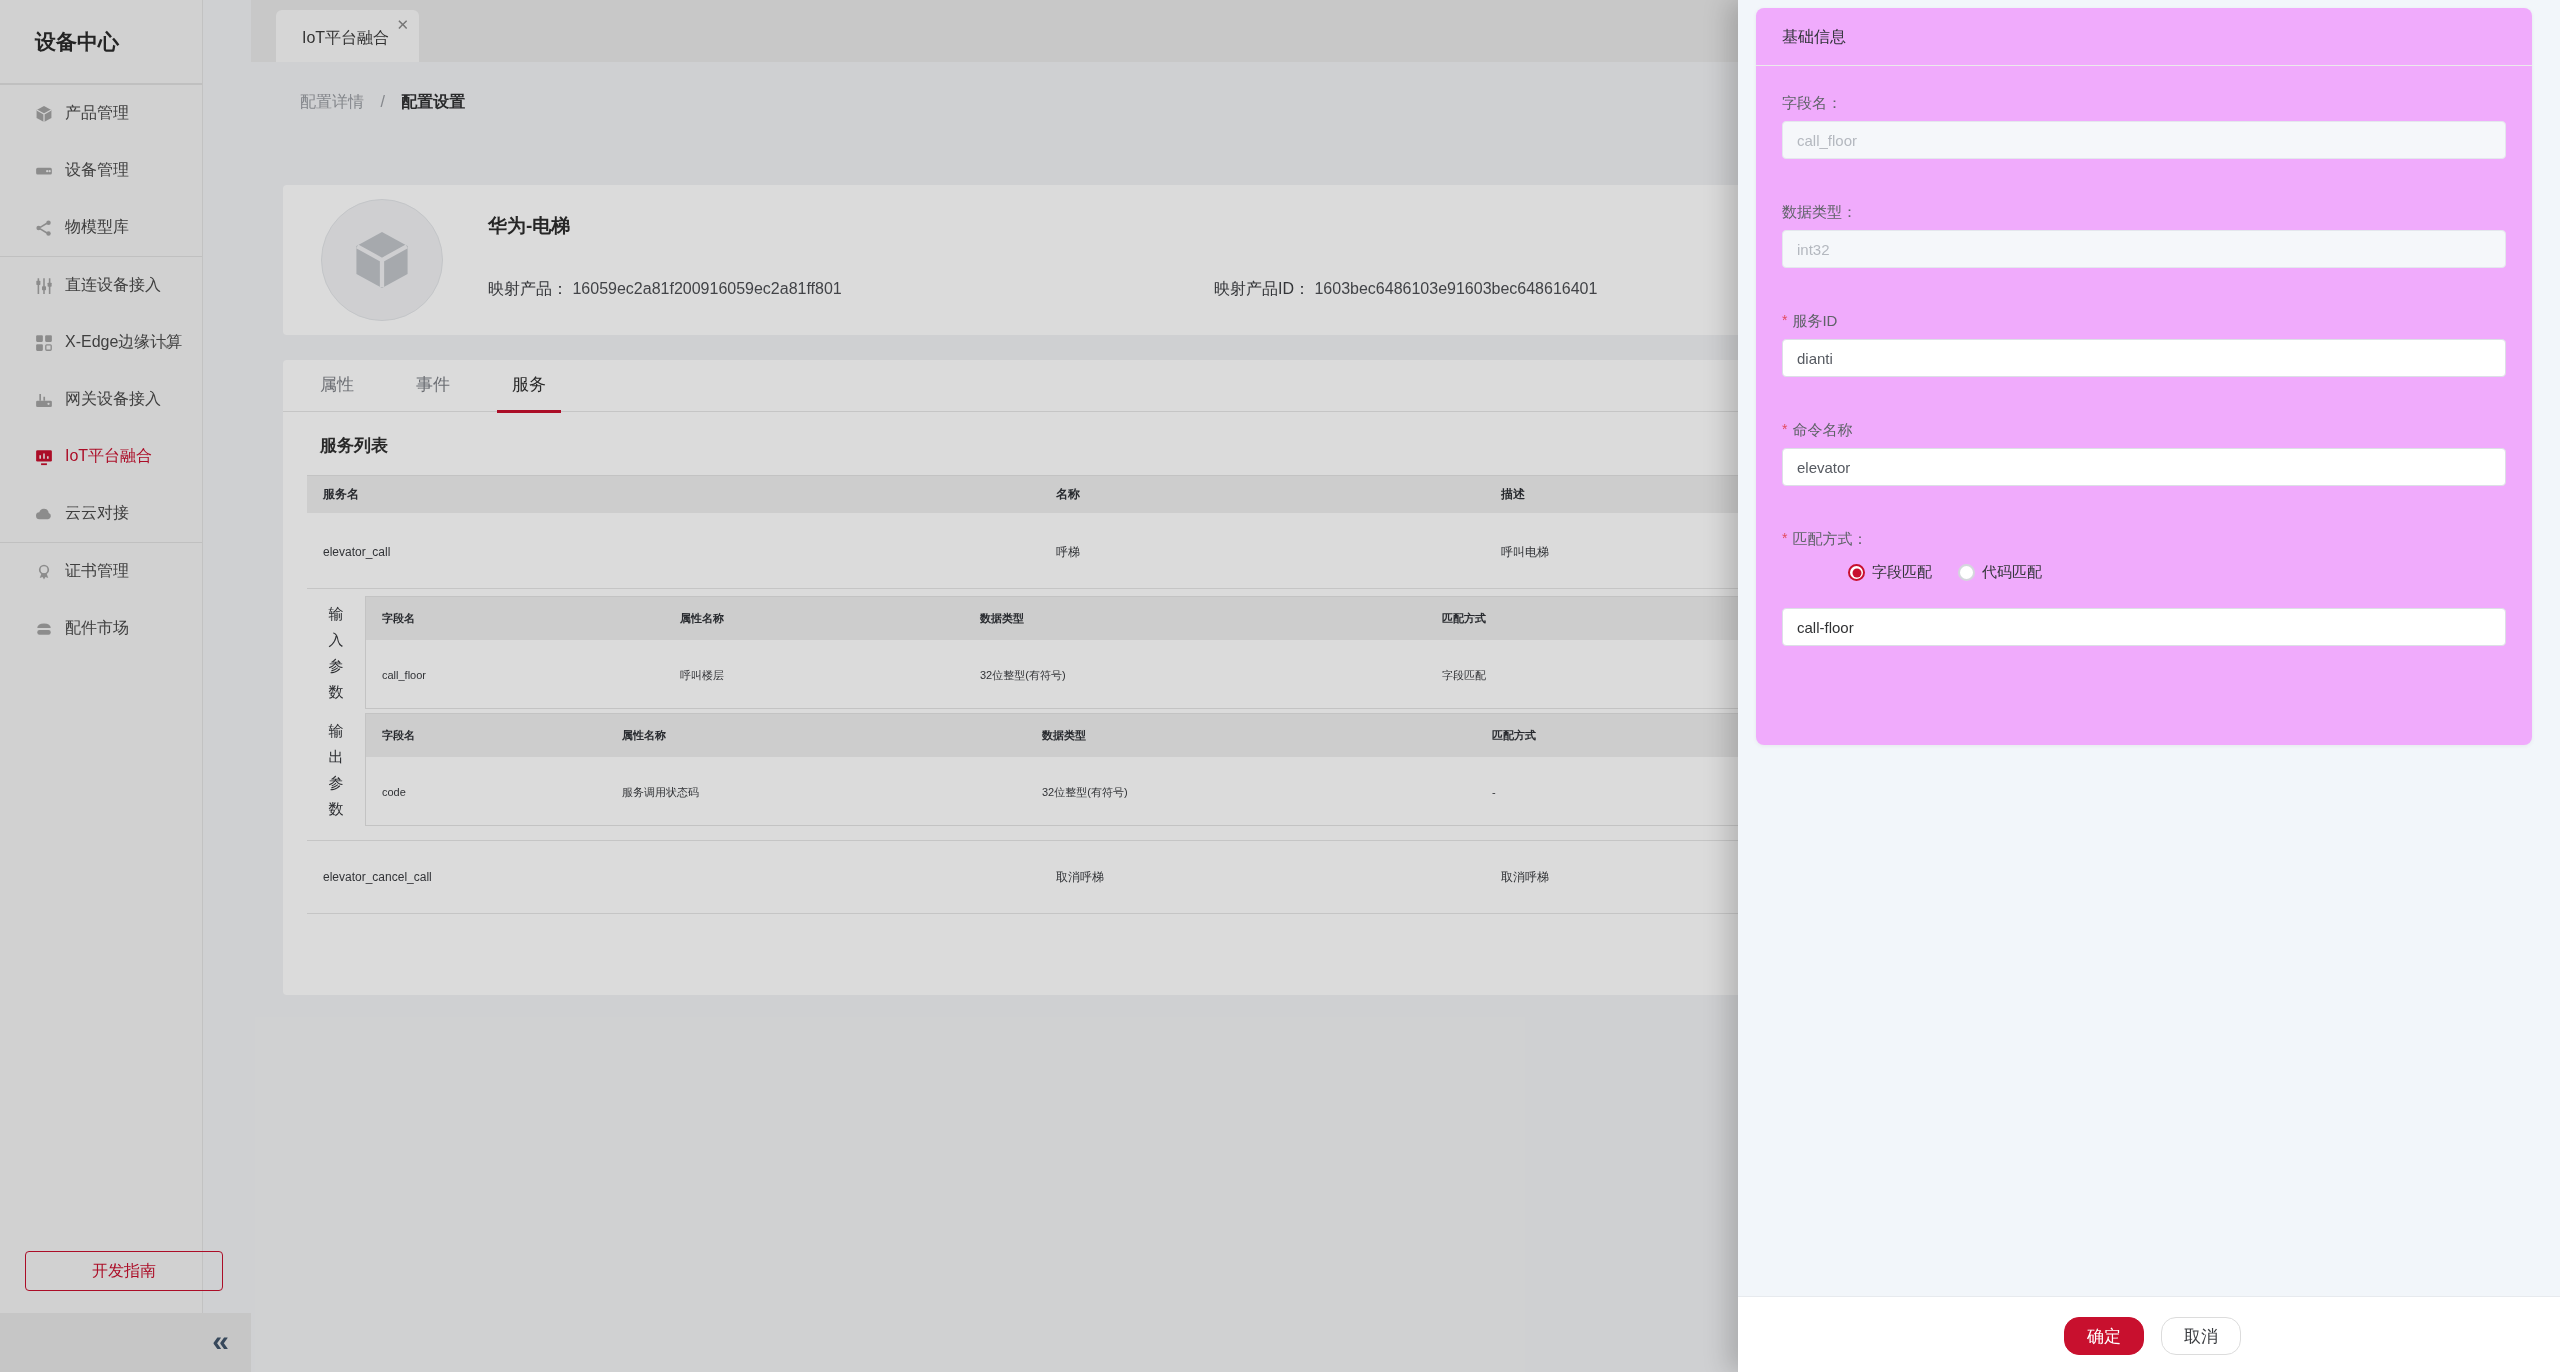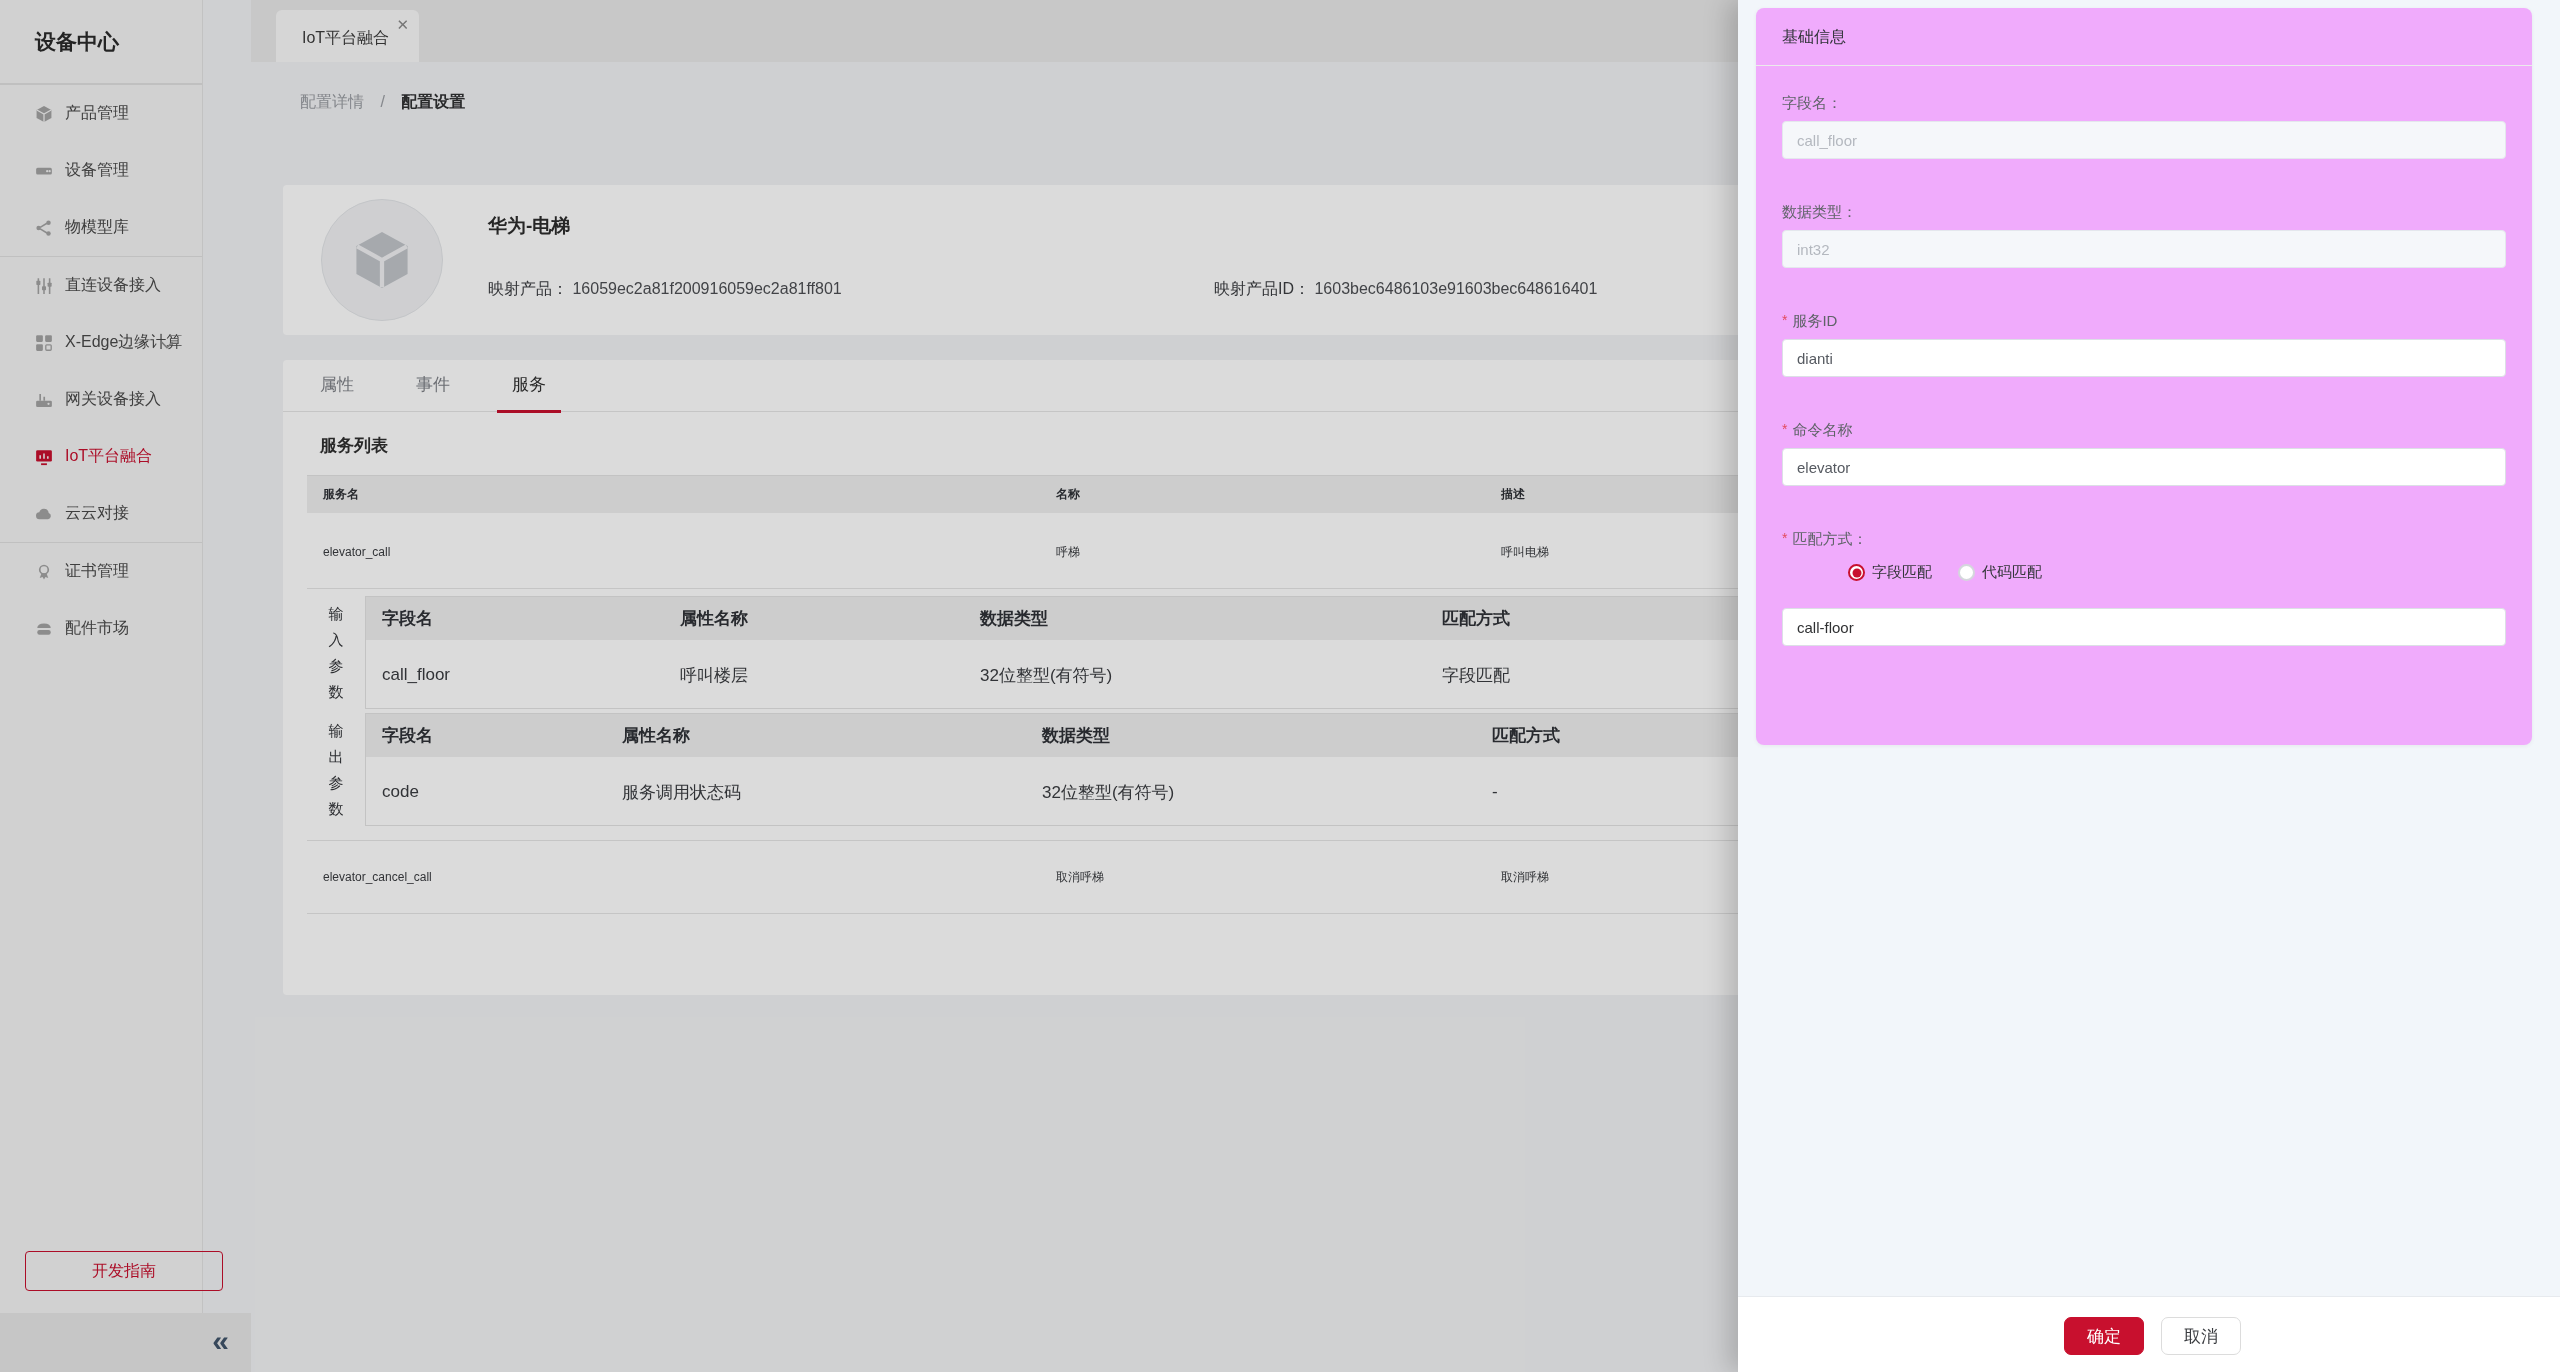--- a/index.html
+++ b/index.html
@@ -59,21 +59,21 @@
   .expanded { display:block; background:#ffffff; border-bottom:1px solid #e6e6e6; padding:7px 0 14px 0; }
   .param-group { display:flex; }
   .param-group + .param-group { margin-top:4px; }
   .vlabel { width:58px; flex:0 0 auto; display:flex; align-items:center; justify-content:center; }
   .vlabel-text { width:17px; font-size:15px; line-height:26px; color:#34363a; word-break:break-all; text-align:center; }
   .ptable { flex:1; border:1px solid #e3e3e3; border-bottom:1px solid #e3e3e3; }
   .prow { display:flex; }
   .phead { background:#efefef; height:45px; border-bottom:2px solid #ffffff; }
   .phead .tcell { font-weight:700; color:#2f3237; }
   .pdata { height:66px; background:#ffffff; }
-  .ptable .tcell { font-size:17px; }
+  .ptable .tcell { font-size:11px; }
   .in-c1 { width:298px; flex:0 0 auto; } .in-c2 { width:300px; flex:0 0 auto; } .in-c3 { width:462px; flex:0 0 auto; } .in-c4 { flex:1; }
   .out-c1 { width:240px; flex:0 0 auto; } .out-c2 { width:420px; flex:0 0 auto; } .out-c3 { width:450px; flex:0 0 auto; } .out-c4 { flex:1; }
 
   
   .mask { position:absolute; inset:0; background:rgba(0,0,0,0.14); z-index:40; }
 
   
   .drawer { position:absolute; left:1738px; top:0; width:822px; height:1372px; background:#f2f6fa; z-index:60; box-shadow:-10px 0 24px rgba(0,0,0,0.18); }
   .drawer-card { position:absolute; left:18px; top:8px; width:776px; height:737px; background:#f0abfc; border-radius:8px; box-shadow:0 1px 4px rgba(0,0,0,0.06); }
   .dc-header { height:58px; line-height:58px; padding-left:26px; font-size:16px; color:#2f3237; border-bottom:1px solid #ebebeb; }
@@ -84,21 +84,21 @@
   .f-input { width:100%; height:38px; border:1px solid #dcdfe6; border-radius:4px; padding:0 14px; font-size:15px; color:#565a61; background:#ffffff; font-family:inherit; outline:none; }
   .f-input:disabled { background:#f5f7fa; border-color:#e4e7ed; color:#b4b8bf; }
   .f-input.dark { color:#303133; }
   .radio-row { display:flex; align-items:center; margin:14px 0 26px 66px; }
   .radio { display:flex; align-items:center; margin-right:26px; cursor:pointer; }
   .radio-dot { width:17px; height:17px; border-radius:50%; border:2px solid #c8102e; margin-right:7px; position:relative; background:#fff; }
   .radio.checked .radio-dot::after { content:""; position:absolute; left:50%; top:50%; transform:translate(-50%,-50%); width:9px; height:9px; border-radius:50%; background:#c8102e; }
   .radio.unchecked .radio-dot { border:2px solid #d4d7dc; }
   .radio-label { font-size:15px; color:#34363a; }
   .drawer-footer { position:absolute; left:0; bottom:0; width:822px; height:76px; background:#ffffff; border-top:1px solid #e7eaee; }
-  .btn { position:absolute; top:20px; height:38px; border-radius:7px; font-size:17px; font-family:inherit; cursor:pointer; }
+  .btn { position:absolute; top:20px; height:38px; border-radius:15px; font-size:17px; font-family:inherit; cursor:pointer; }
   .btn-confirm { left:326px; width:80px; background:#c8102e; border:1px solid #c8102e; color:#ffffff; }
   .btn-cancel { left:417px; width:80px; background:#ffffff; border:1px solid #dcdcdc; color:#3a3c40;margin-left:6px; }
 </style>
 </head>
 <body>
 
 <div class="screen">
 
   <aside class="sidebar">
     <div class="sb-title">设备中心</div>

